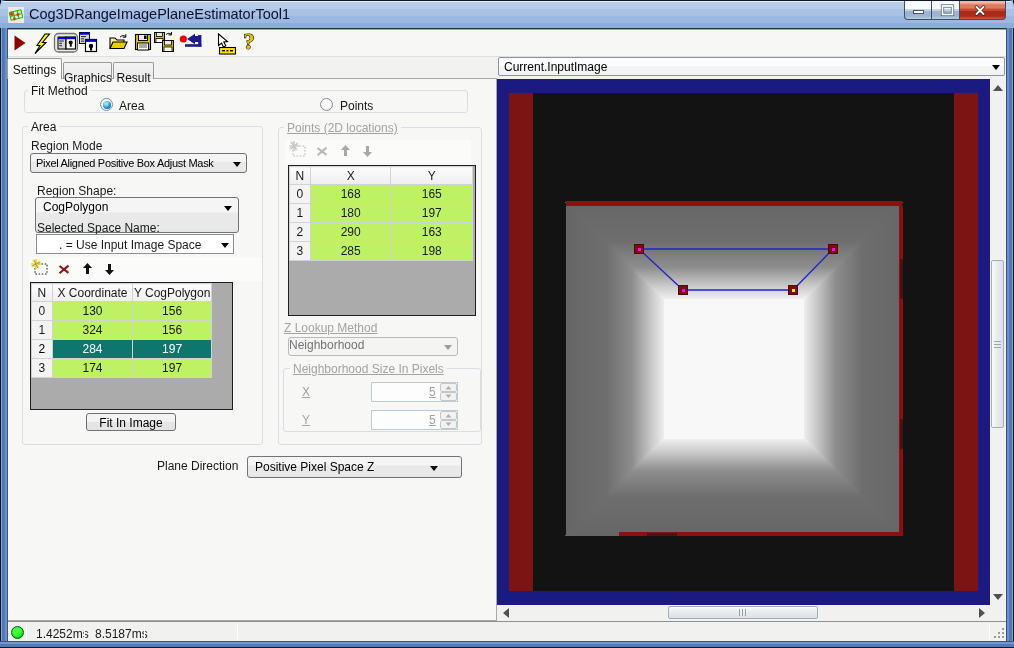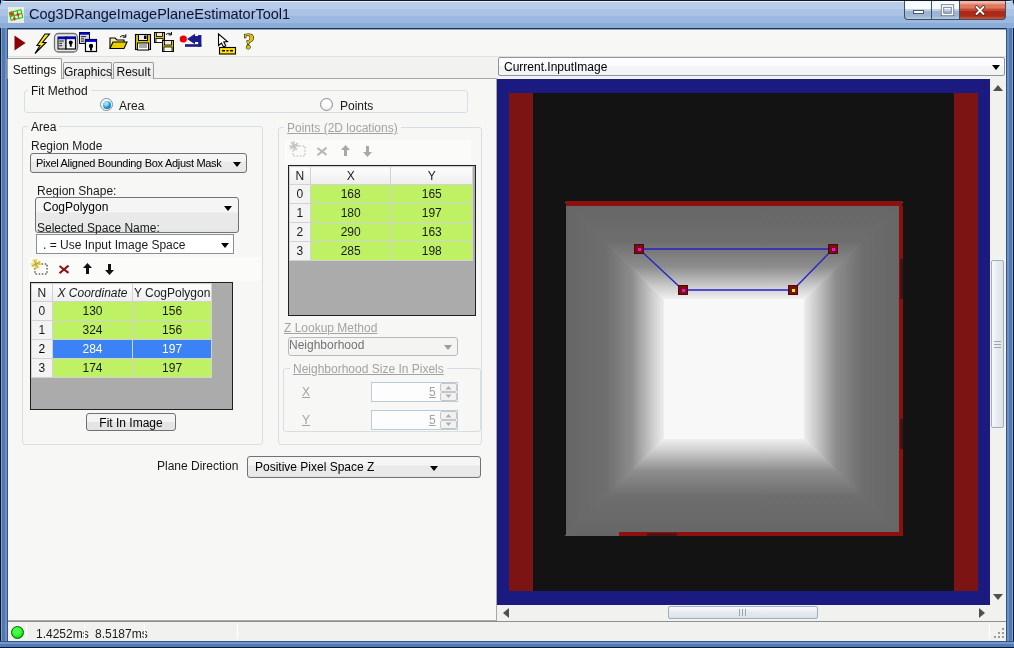--- a/index.html
+++ b/index.html
@@ -16,21 +16,21 @@
   #title-txt { left:29px; top:6px; font-size:14.5px; color:#10102c; letter-spacing:0px; }
   
   .cap { top:1px; height:19px; border:1px solid #3e4f63; border-top:none; }
   #cap-min { left:904px; width:28px; border-radius:0 0 0 4px; background:linear-gradient(180deg,#f8fbfe 0 42%,#c3d3e6 45% 55%,#9db5d2 56% 84%,#bccee2 100%); }
   #cap-max { left:931px; width:29px; background:linear-gradient(180deg,#f8fbfe 0 42%,#c3d3e6 45% 55%,#9db5d2 56% 84%,#bccee2 100%); }
   #cap-cls { left:959px; width:47px; border-radius:0 0 4px 0; background:linear-gradient(180deg,#f2b4a4 0 10%,#dd7a60 22% 40%,#c64732 44% 54%,#ac2a18 58% 84%,#c85438 96%); }
   
   #client { left:8px; top:28px; width:998px; height:613px; background:#f2f2f1; }
   #toolbar { left:8px; top:30px; width:998px; height:27px; background:#f7f7f6; border-bottom:1px solid #e0e0e0; }
   
-  .tab { top:62px; height:17px; background:linear-gradient(180deg,#f4f4f4,#e8e8e8); border:1px solid #9a9a9a; border-bottom:none; border-radius:2px 2px 0 0; text-align:center; padding-top:2px; font-size:12px; color:#111; }
+  .tab { top:62px; height:17px; background:linear-gradient(180deg,#f4f4f4,#e8e8e8); border:1px solid #9a9a9a; border-bottom:none; border-radius:2px 2px 0 0; text-align:center; padding-top:8px; font-size:12px; color:#111; }
   #tab-settings { left:7px; top:58px; width:55px; height:21px; background:#fbfbfa; z-index:3; padding-top:4px; }
   #tab-graphics { left:63px; width:49px; }
   #tab-result   { left:113px; width:41px; }
   #page { left:8px; top:78px; width:489px; height:543px; background:#f7f7f6; border:1px solid #a8a8a8; border-left:none; }
   
   .grp { border:1px solid #d9dee3; border-radius:3px; }
   .grplab { background:#f7f7f6; padding:0 3px; font-size:12px; color:#161616; z-index:2; }
   .gray { color:#a3a3a3 !important;text-decoration:underline; }
   
   .combo { border:1px solid #737373; border-radius:3px; background:linear-gradient(180deg,#f5f5f5 0 40%,#e9e9e9 45% 90%,#e2e2e2); font-size:12px; color:#000; overflow:hidden; }
@@ -38,21 +38,21 @@
   .arr { position:absolute; width:0; height:0; border-left:4px solid transparent; border-right:4px solid transparent; border-top:5px solid #000; }
   .combo-flat { border:1px solid #869199; background:#fff; font-size:12px; }
   .combo-dis { border:1px solid #b7babd; border-radius:3px; background:#f4f4f3; font-size:12px; color:#9d9d9d; }
   
   .grid { border:1px solid #202020; background:#ababab; }
   .grid table { border-collapse:collapse; width:100%; }
   .grid th, .grid td { border:1px solid #d2d2d2; font-weight:normal; text-align:center; font-size:12px; padding:0; }
   .grid th { background:linear-gradient(180deg,#fdfdfd,#eeeeee); height:18px; }
   .grid td { background:#bef264; height:19px; }
   .grid td.rh { background:#f3f3f3; }
-  .grid tr.sel td { background:#3b82f6; color:#fff; }
+  .grid tr.sel td { background:#0f766e; color:#fff; }
   .grid tr.sel td.rh { background:#f3f3f3; color:#000; }
   
   .btn { border:1px solid #707070; border-radius:3px; background:linear-gradient(180deg,#f3f3f3 0 48%,#e4e4e4 52% 100%); text-align:center; font-size:12px; color:#000; }
   
   .spin { border:1px solid #b9cdd9; background:#fdfdfd; }
   
   #statusbar { left:8px; top:621px; width:998px; height:20px; background:#f1f1f0; border-top:1px solid #8f8f8f; }
   .sep { position:absolute; top:624px; height:15px; width:1px; background:#cfcfcf; border-right:1px solid #fff; }
   
   #viewport { left:497px; top:79px; width:493px; height:526px; background:#1a1a80; }
@@ -179,31 +179,31 @@
 <div class="abs" style="left:100px; top:98px; width:13px; height:13px; border-radius:50%; border:1px solid #7a92a8; background:radial-gradient(circle at 50% 40%,#fff 0 30%,#f0f4f8 70%);"></div>
 <div class="abs" style="left:103px; top:101px; width:8px; height:8px; border-radius:50%; background:radial-gradient(circle at 38% 32%,#8fe0f8 0 20%,#1f86c8 60%,#0b3c68 100%);"></div>
 <div class="abs" style="left:119px; top:99px;">Area</div>
 <div class="abs" style="left:320px; top:98px; width:13px; height:13px; border-radius:50%; border:1px solid #8c8c8c; background:radial-gradient(circle at 50% 40%,#fff 0 30%,#eceff2 70%);"></div>
 <div class="abs" style="left:340px; top:99px;">Points</div>
 
 <div class="abs grp" style="left:22px; top:126px; width:241px; height:319px;"></div>
 <div class="abs grplab" style="left:28px; top:120px;">Area</div>
 <div class="abs" style="left:31px; top:139px;">Region Mode</div>
 <div class="abs combo" style="left:30px; top:153px; width:217px; height:20px;">
-    <span class="ct" style="left:5px; font-size:11px; top:3px; letter-spacing:-0.3px;">Pixel Aligned Bounding Box Adjust Mask</span>
+    <span class="ct" style="left:5px; font-size:11px; top:3px; letter-spacing:-0.3px;">Pixel Aligned Positive Box Adjust Mask</span>
     <span class="arr" style="left:202px; top:8px;"></span>
   </div>
 <div class="abs" style="left:37px; top:184px;">Region Shape:</div>
 <div class="abs combo" style="left:35px; top:197px; width:204px; height:36px;">
     <span class="ct">CogPolygon</span>
     <span class="arr" style="left:188px; top:8px;"></span>
   </div>
 <div class="abs" style="left:37px; top:221px;">Selected Space Name:</div>
 <div class="abs combo-flat" style="left:36px; top:234px; width:198px; height:20px;">
-    <span class="ct" style="position:absolute; left:6px; top:3px;">. = Use Input Image Space</span>
+    <span class="ct" style="position:absolute; left:22px; top:3px;">. = Use Input Image Space</span>
     <span class="arr" style="left:184px; top:8px;"></span>
   </div>
 
 <div class="abs" style="left:29px; top:257px; width:233px; height:24px; background:#fbfbfa;"></div>
 <svg class="abs" style="left:29px; top:257px;" width="130" height="24" viewBox="0 0 130 24">
   <rect x="6" y="7" width="12" height="10" fill="none" stroke="#222" stroke-width="1.1" stroke-dasharray="1.6 1.6"></rect>
   <g stroke="#ffd800" stroke-width="1.7">
       <path d="M 7 2 L 7 12 M 2 7 L 12 7"></path>
     </g>
   <g stroke="#ffe84a" stroke-width="1.2">
@@ -215,21 +215,21 @@
   <path d="M 30.5 9 L 39.5 15.8 M 39.5 8.6 L 30.5 16.2" stroke="#8e1515" stroke-width="2.1" fill="none"></path>
   <path d="M 58.5 6 L 63 11 L 60 11 L 60 17 L 57 17 L 57 11 L 54 11 Z" fill="#111"></path>
   <path d="M 80.5 18 L 85 13 L 82 13 L 82 7 L 79 7 L 79 13 L 76 13 Z" fill="#111"></path>
 </svg>
 
 <div class="abs grid" style="left:30px; top:282px; width:203px; height:128px;">
 <table style="width:181px;">
 <tbody>
         <tr>
           <th style="width:21px;">N</th>
-          <th style="width:81px;font-style:italic;">X Coordinate</th>
+          <th style="width:81px;">X Coordinate</th>
           <th style="width:79px;">Y CogPolygon</th>
         </tr>
 <tr>
           <td class="rh">0</td>
           <td>130</td>
           <td>156</td>
         </tr>
 <tr>
           <td class="rh">1</td>
           <td>324</td>
@@ -314,21 +314,21 @@
 <div class="abs spin" style="left:371px; top:410px; width:87px; height:20px;"></div>
 <div class="abs gray" style="left:429px; top:413px;">5</div>
 <svg class="abs" style="left:440px; top:411px;" width="18" height="18" viewBox="0 0 18 18">
   <rect x="0.5" y="0.5" width="16" height="8" rx="1.5" fill="#f2f2f2" stroke="#c6c6c6"></rect>
   <rect x="0.5" y="9.5" width="16" height="8" rx="1.5" fill="#f2f2f2" stroke="#c6c6c6"></rect>
   <polygon points="8.5,3 11.5,6.5 5.5,6.5" fill="#b0b0b0"></polygon>
   <polygon points="8.5,15 11.5,11.5 5.5,11.5" fill="#b0b0b0"></polygon>
 </svg>
 
 <div class="abs" style="left:157px; top:459px;">Plane Direction</div>
-<div class="abs combo" style="left:247px; top:456px; width:234px; height:22px;">
+<div class="abs combo" style="left:247px; top:456px; width:215px; height:22px;">
     <span class="ct" style="top:3px;">Positive Pixel Space Z</span>
     <span class="arr" style="left:182px; top:9px;"></span>
   </div>
 
 <div class="abs combo" style="left:498px; top:57px; width:507px; height:19px; border-radius:2px; border-color:#8a959f; background:linear-gradient(180deg,#fdfdfd 0 45%,#f2f3f4 50% 100%);text-align:right;">
   <span class="ct" style="left:5px; top:2px; font-size:12px;">Current.InputImage</span>
   <span class="arr" style="left:493px; top:7px; border-left-width:4px; border-right-width:4px;"></span>
 </div>
 <div class="abs" id="viewport"></div>
 <svg class="abs" style="left:497px; top:79px;" width="493" height="526" viewBox="0 0 493 526">

